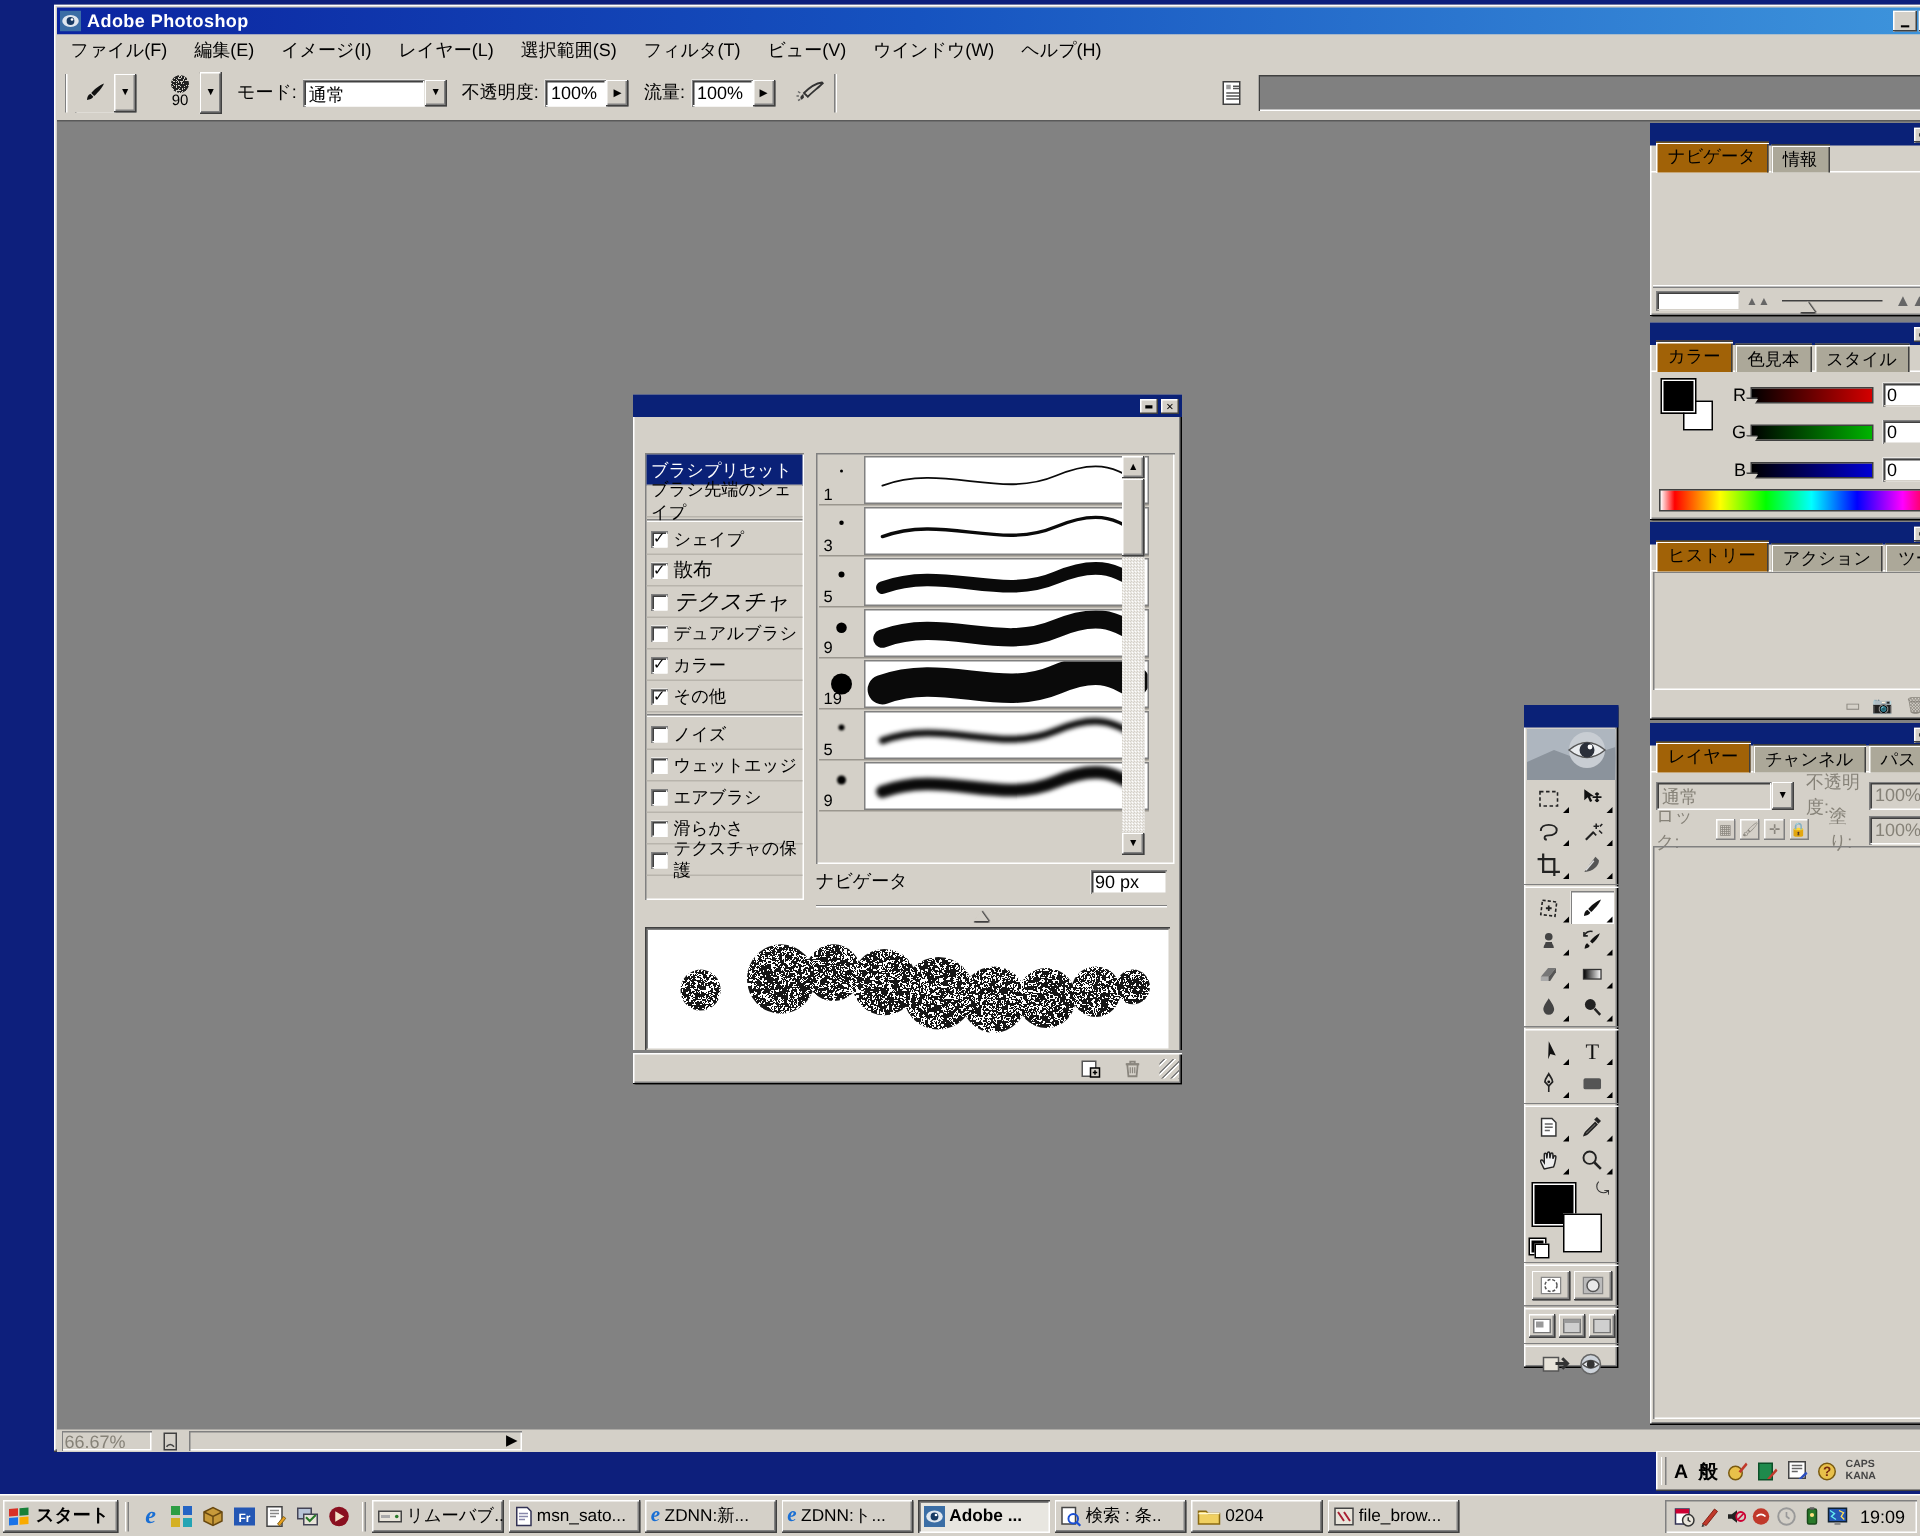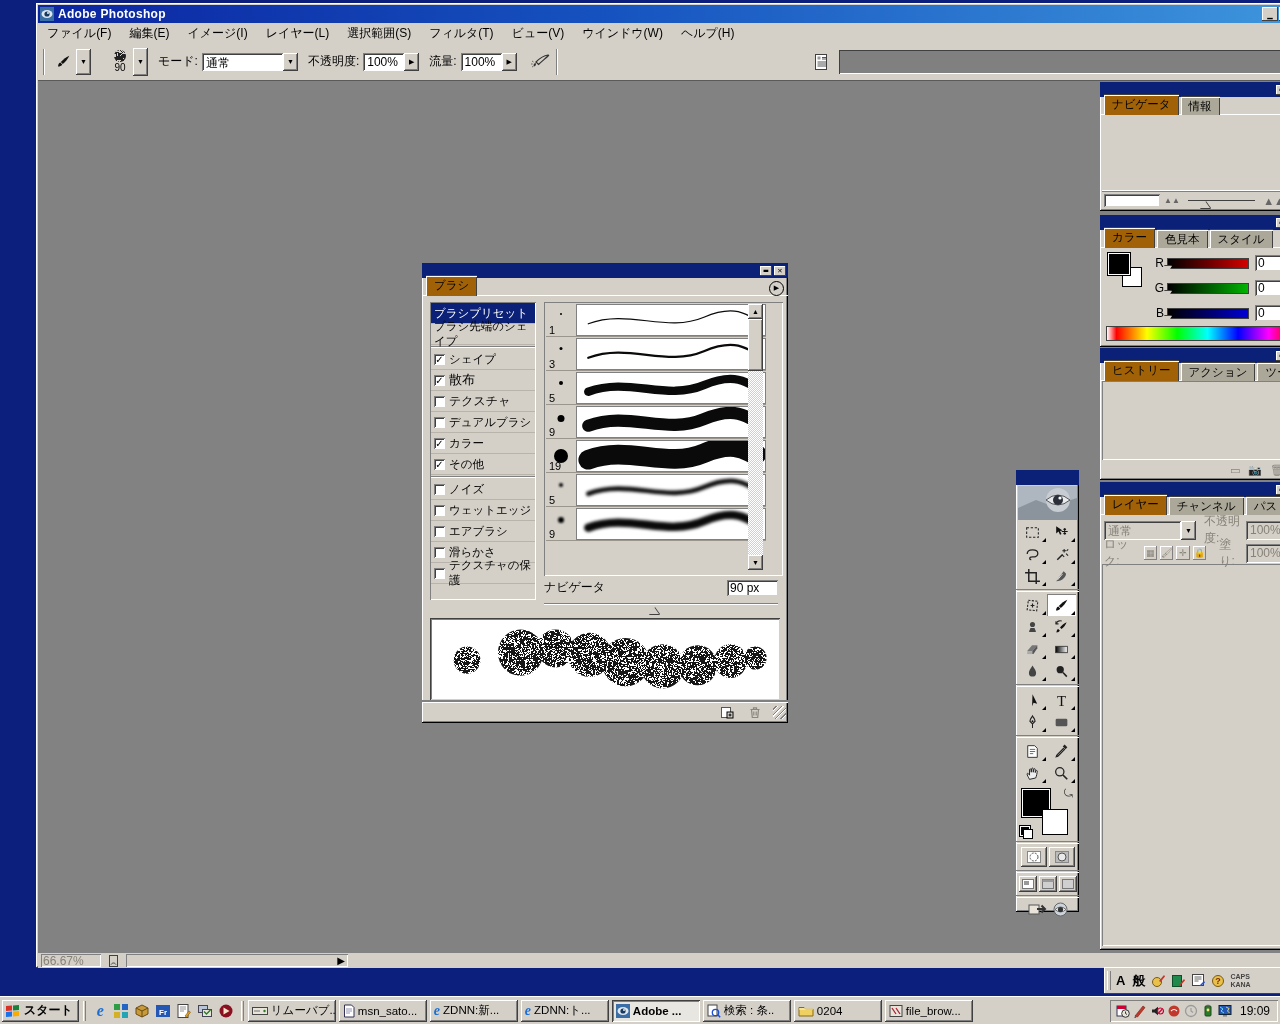--- a/index.html
+++ b/index.html
@@ -258,39 +258,35 @@
       <div style="flex:1;height:24px;margin:0 8px 0 10px;background:#808080;box-shadow:inset 1px 1px #404040, inset -1px -1px #fff;"></div>
     </div>
 
     <div id="workspace" class="abs"></div>
 
     <div id="brush-palette" class="abs palette">
       <div class="ptitle">
         <div class="pbtn">▬</div>
         <div class="pbtn">✕</div>
       </div>
-      <div class="ptabs">
-        <div class="tab active">ブラシ</div>
-        <div class="pmenu-btn">▶</div>
-      </div>
       <div id="bp-sidebar" class="abs">
           <div class="side-row hdr sel">ブラシプリセット</div>
           <div class="side-row hdr">ブラシ先端のシェイプ</div>
           <div class="side-sep"></div>
           <div class="side-row">
             <span class="cbx">✓</span>
             <span style="font-size: 11.5px;">シェイプ</span>
           </div>
           <div class="side-row">
             <span class="cbx">✓</span>
             <span style="font-size: 13px;">散布</span>
           </div>
           <div class="side-row">
             <span class="cbx"></span>
-            <span style="font-size: 12px;">テクスチャ</span>
+            <span style="font-size: 15px; font-style: italic;">テクスチャ</span>
           </div>
           <div class="side-row">
             <span class="cbx"></span>
             <span style="font-size: 11.5px;">デュアルブラシ</span>
           </div>
           <div class="side-row">
             <span class="cbx">✓</span>
             <span style="font-size: 11.5px;">カラー</span>
           </div>
           <div class="side-row">

